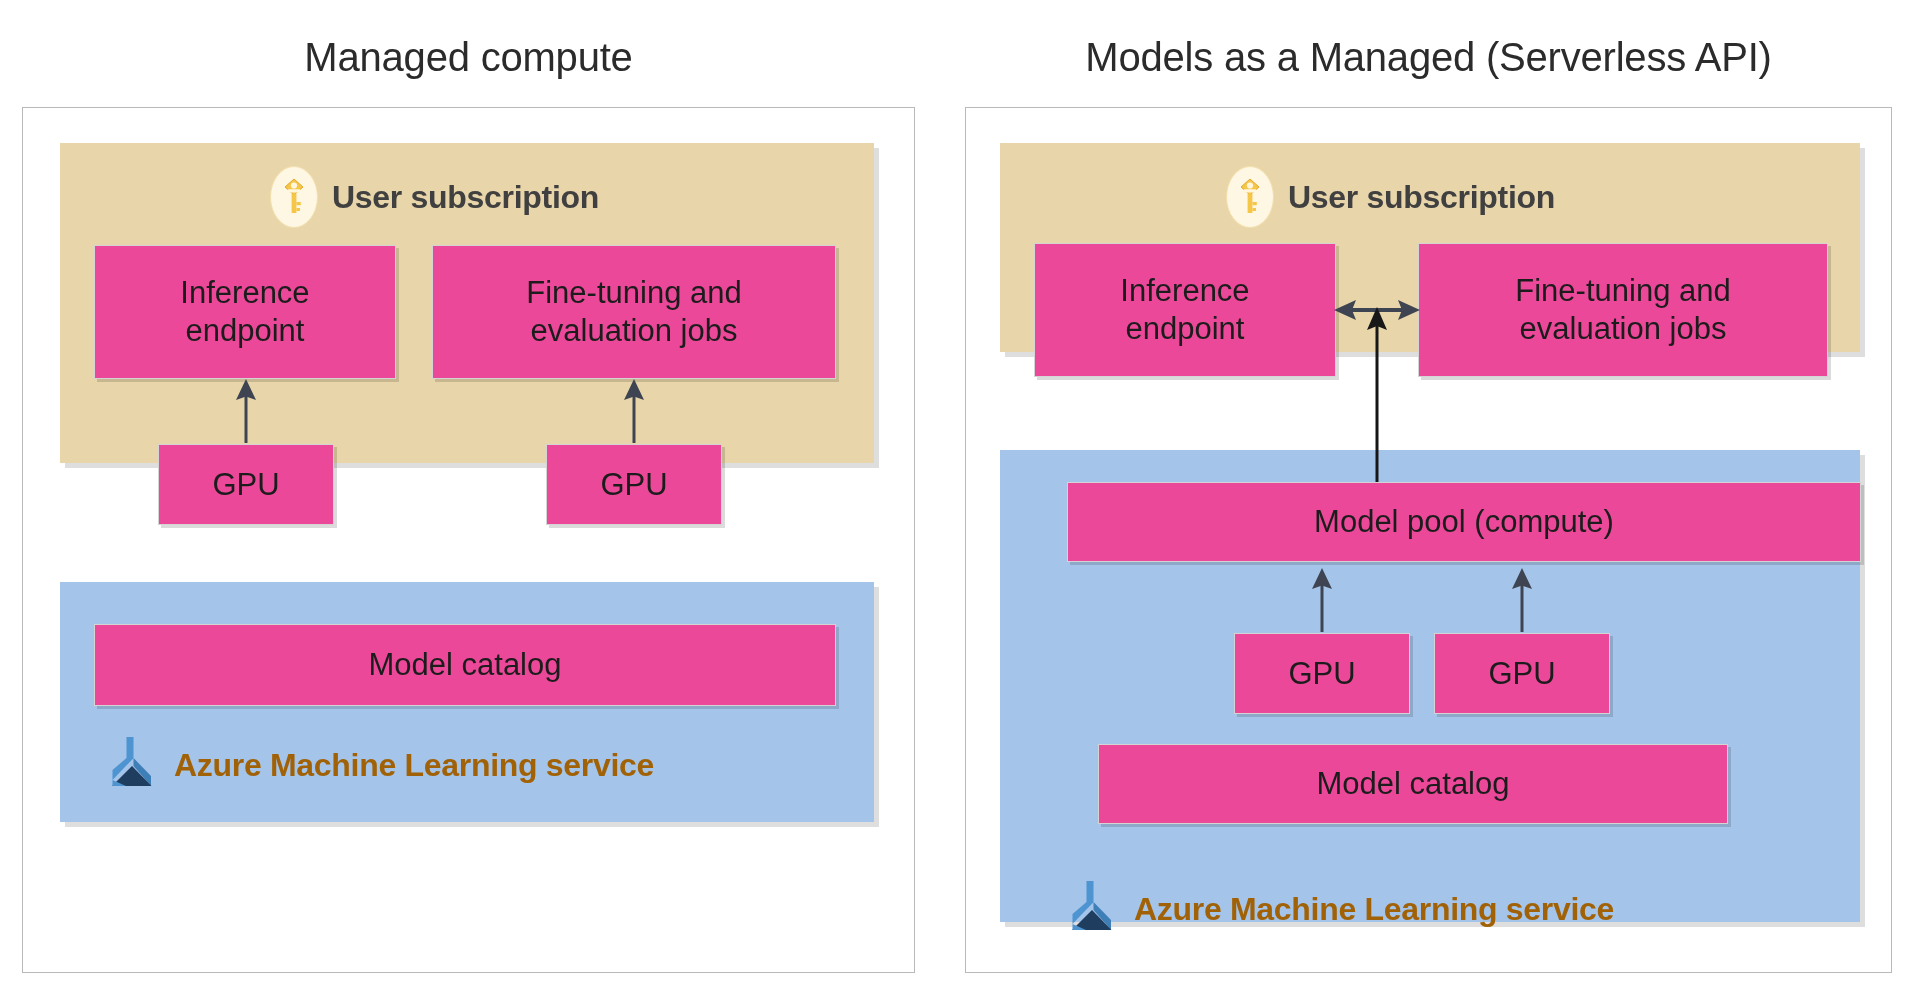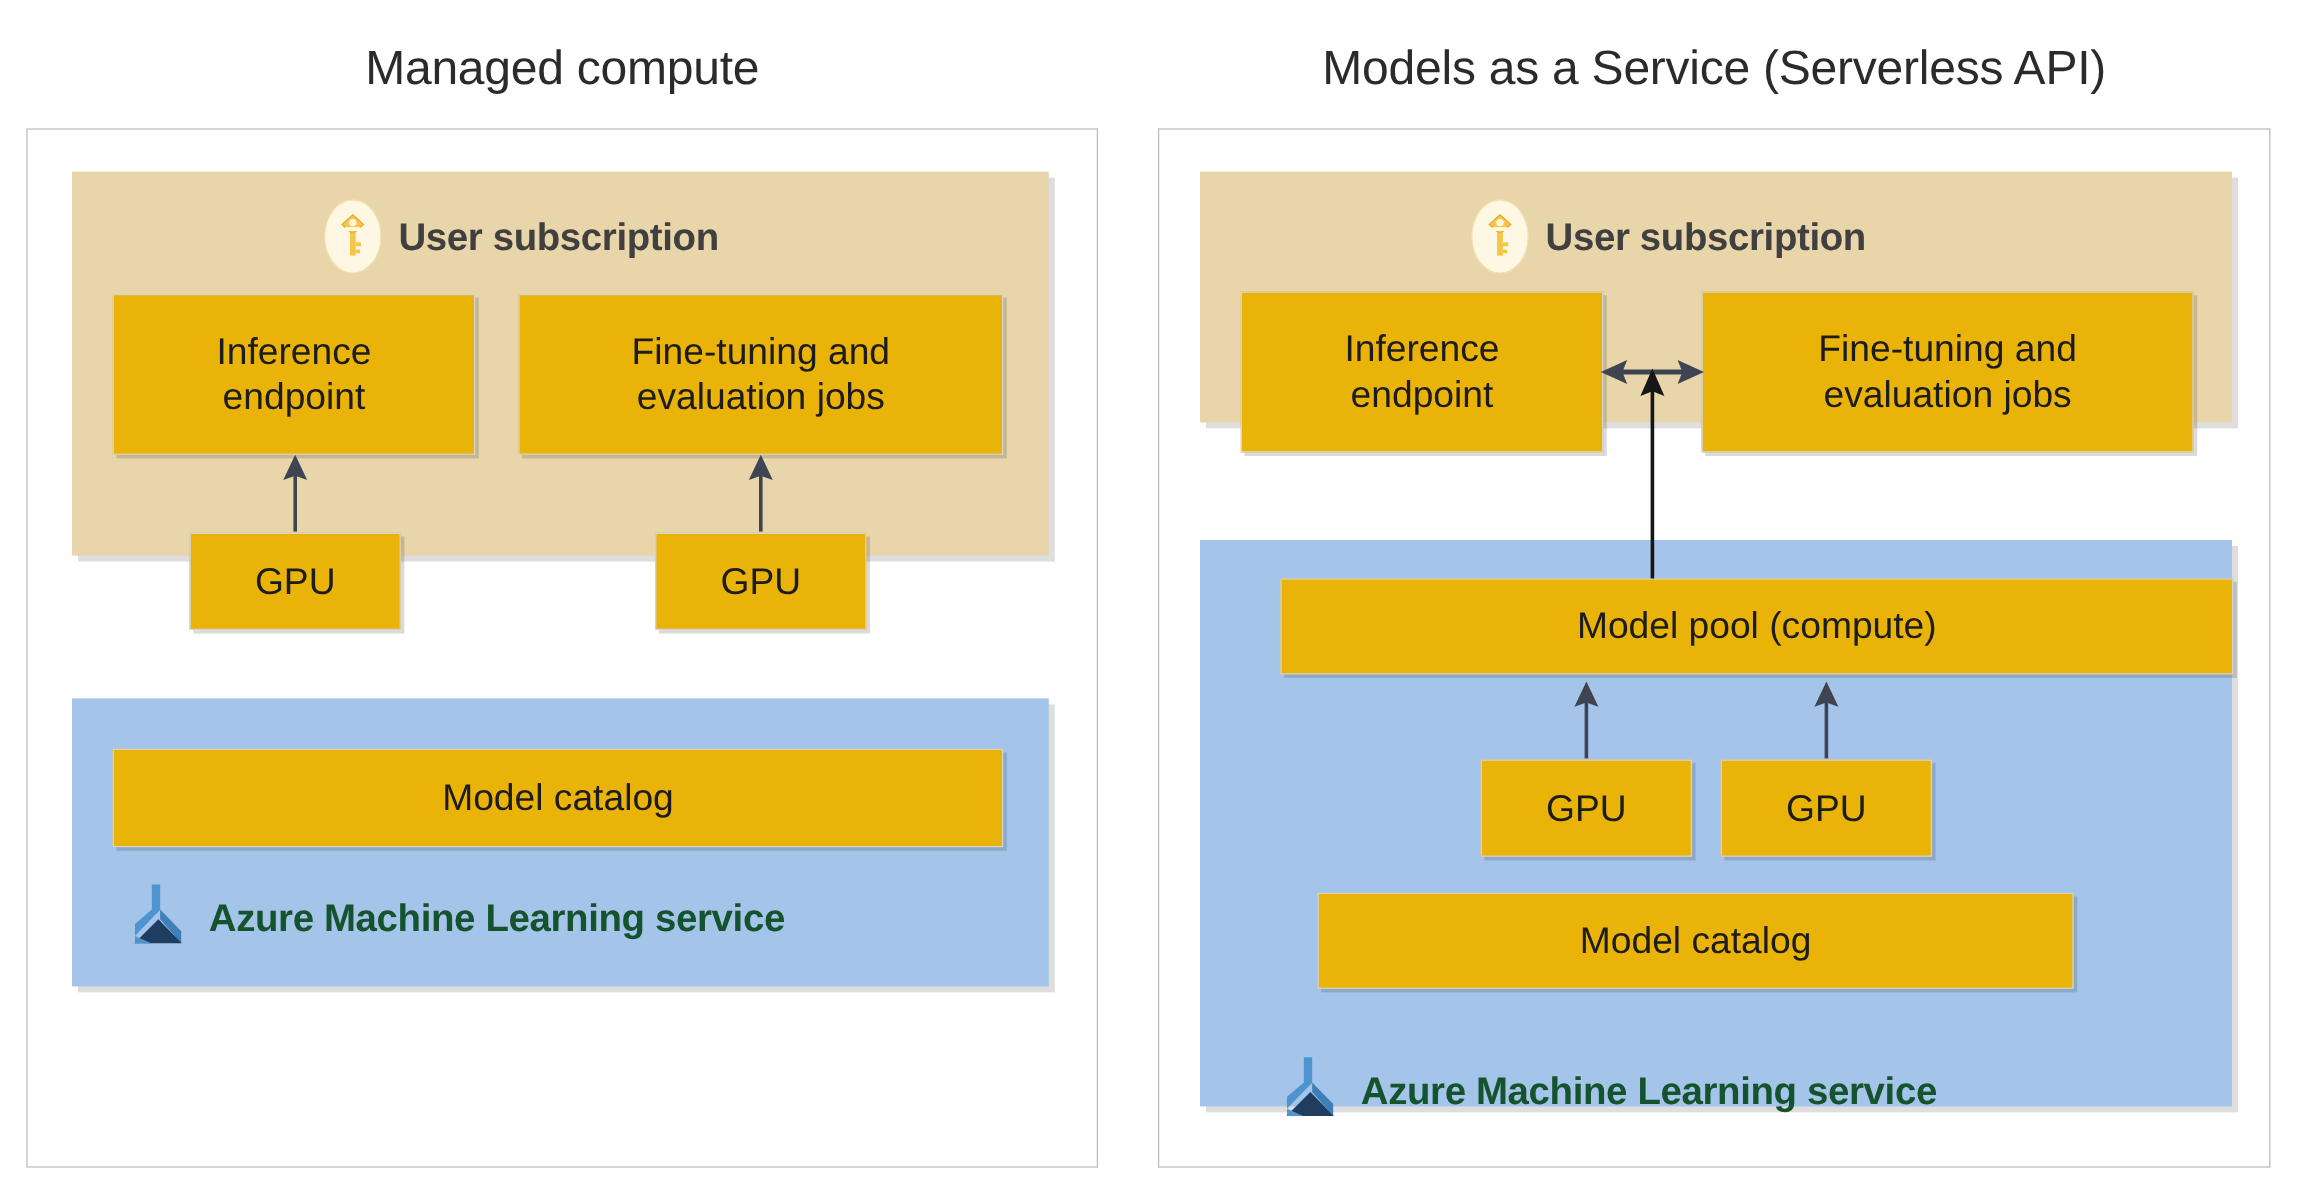--- a/index.html
+++ b/index.html
@@ -56,21 +56,21 @@
   .group-blue { background: #A5C4EA; }
 
   #tan-left    { left: 60px;  top: 143px; width: 814px; height: 320px; }
   #blue-left   { left: 60px;  top: 582px; width: 814px; height: 240px; }
   #tan-right   { left: 1000px; top: 143px; width: 860px; height: 209px; }
   #blue-right  { left: 1000px; top: 450px; width: 860px; height: 472px; }
 
   
   .node {
     position: absolute;
-    background: #eab308;
+    background: #ec4899;
     border: 1px solid #d4d4d4;
     box-sizing: border-box;
     box-shadow: 3px 3px 0 0 rgba(0,0,0,0.14);
     display: flex;
     align-items: center;
     justify-content: center;
     text-align: center;
     color: #1c1c1c;
     font-size: 31px;
     font-weight: 400;
@@ -130,21 +130,21 @@
     position: absolute;
     display: flex;
     align-items: center;
     gap: 16px;
   }
   #svc-left  { left: 106px;  top: 736px; }
   #svc-right { left: 1066px; top: 880px; }
   .svc-text {
     font-size: 32px;
     font-weight: bold;
-    color: #14532d;
+    color: #a16207;
     letter-spacing: -0.3px;
     white-space: nowrap;
   }
   .azure-logo { width: 52px; height: 58px; flex: 0 0 auto; display:block; }
 
   
   .arrow-layer {
     position: absolute;
     left: 0; top: 0;
     width: 1914px; height: 988px;
@@ -197,21 +197,21 @@
     <svg class="azure-logo" viewBox="0 0 52 58">
       <path d="M20.5 1 L27.5 1 L27.5 22 L20.5 29 Z" fill="#4E94D1"></path>
       <path d="M20.5 22 L27.5 22 L6.5 44 L6.5 34 Z" fill="#4E94D1"></path>
       <path d="M27.5 22 L45 40 L45 50 L27.5 30 Z" fill="#3E7FB8"></path>
       <path d="M26 30 L45.5 50 L6 50 Z" fill="#1F3D5F"></path>
       <path d="M6.5 44 L6.5 50 L20 50 Z" fill="#4E94D1"></path>
     </svg>
     <span class="svc-text">Azure Machine Learning service</span>
   </div>
 
-  <div class="panel-title" id="title-right">Models as a Service (Serverless API)</div>
+  <div class="panel-title" id="title-right">Models as a Managed (Serverless API)</div>
 
   <div class="panel-frame" id="frame-right"></div>
 
   <div class="group-box group-tan" id="tan-right"></div>
 
   <div class="sub-header" id="sub-right">
     <span class="key-badge">
       <span class="oval"></span>
       <svg width="48" height="62" viewBox="0 0 48 62" style="position:absolute;left:0;top:0;">
         <g>

